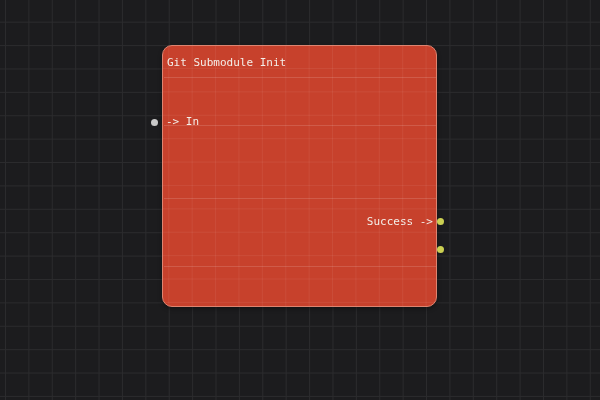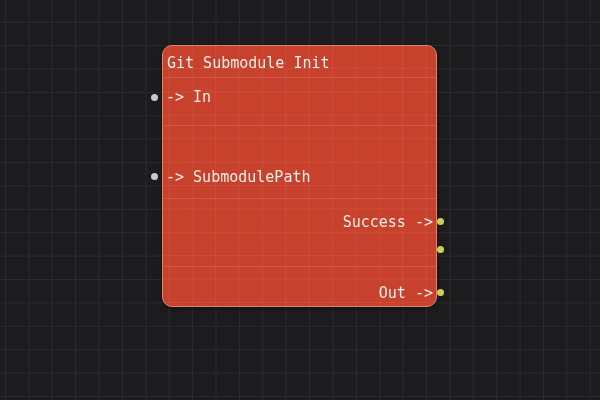--- a/index.html
+++ b/index.html
@@ -32,21 +32,21 @@
     box-sizing: border-box;
     border: 1.5px solid var(--node-border, #dd8470);
     border-radius: 10px;
     background-color: var(--node-bg, #c7412c);
     background-image:
       linear-gradient(to right, var(--node-grid, rgba(255,255,255,0.06)) 1px, transparent 1px),
       linear-gradient(to bottom, var(--node-grid, rgba(255,255,255,0.06)) 1px, transparent 1px);
     background-size: 23.4px 23.4px;
     background-position: 5.3px 22px;
     color: var(--node-text, #f3efe9);
-    font-size: 15px;
+    font-size: 11px;
     box-shadow: 0 2px 4px rgba(0,0,0,0.35);
   }
   .node-title {
     position: absolute;
     left: 4px;
     top: 5.5px;
     height: 22px;
     line-height: 22px;
     white-space: pre;
   }
@@ -81,19 +81,17 @@
 </head>
 <body>
 
 <div class="canvas">
   <div class="node" id="node">
     <div class="node-title">Git Submodule Init</div>
   <div class="divider" style="top: 30.5px;"></div>
       <div class="divider" style="top: 78.5px;"></div>
       <div class="divider" style="top: 151.5px;"></div>
       <div class="divider" style="top: 219.5px;"></div>
-      <div class="port-row in" style="top: 40px;"><span class="port-dot in"></span><span>-&gt; In</span></div>
-      <div class="port-row in" style="top: 119.5px;"><span class="port-dot in"></span><span>-&gt; SubmodulePath</span></div>
+      <div class="port-row in" style="top: 65px;"><span class="port-dot in"></span><span>-&gt; In</span></div>
       <div class="port-row out" style="top: 164.5px;"><span class="port-dot out"></span><span>Success -&gt;</span></div>
       <div class="port-row out" style="top: 192.5px;"><span class="port-dot out"></span></div>
-      <div class="port-row out" style="top: 235.5px;"><span class="port-dot out"></span><span>Out -&gt;</span></div>
     </div>
 </div>
 
 </body></html>

